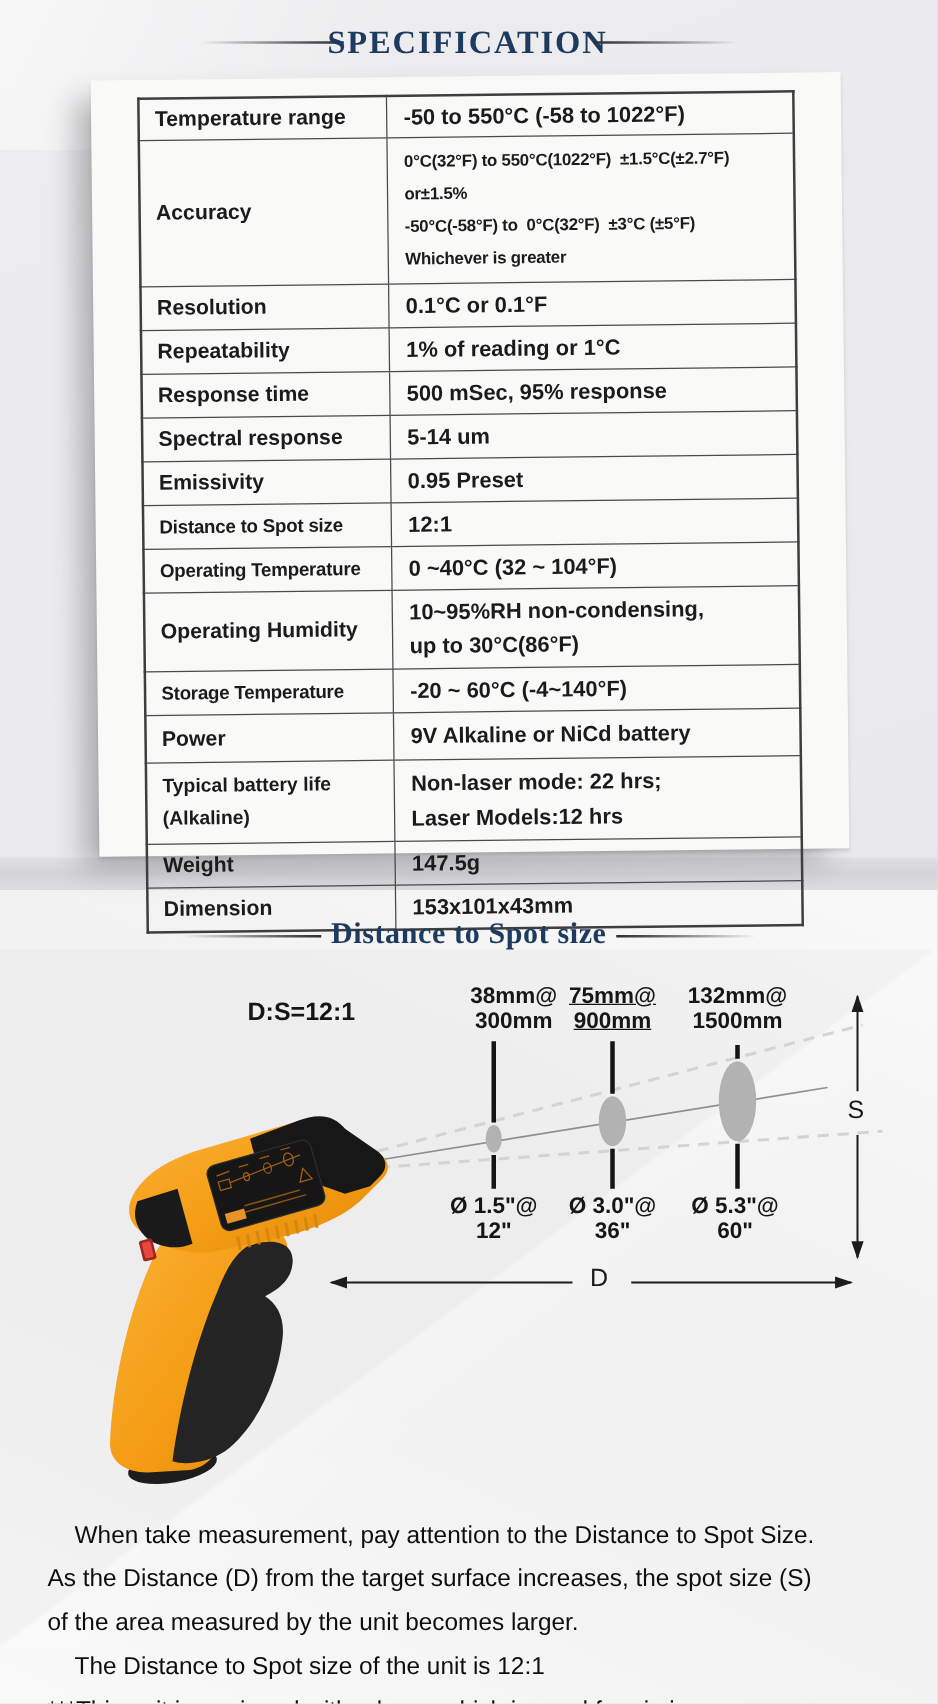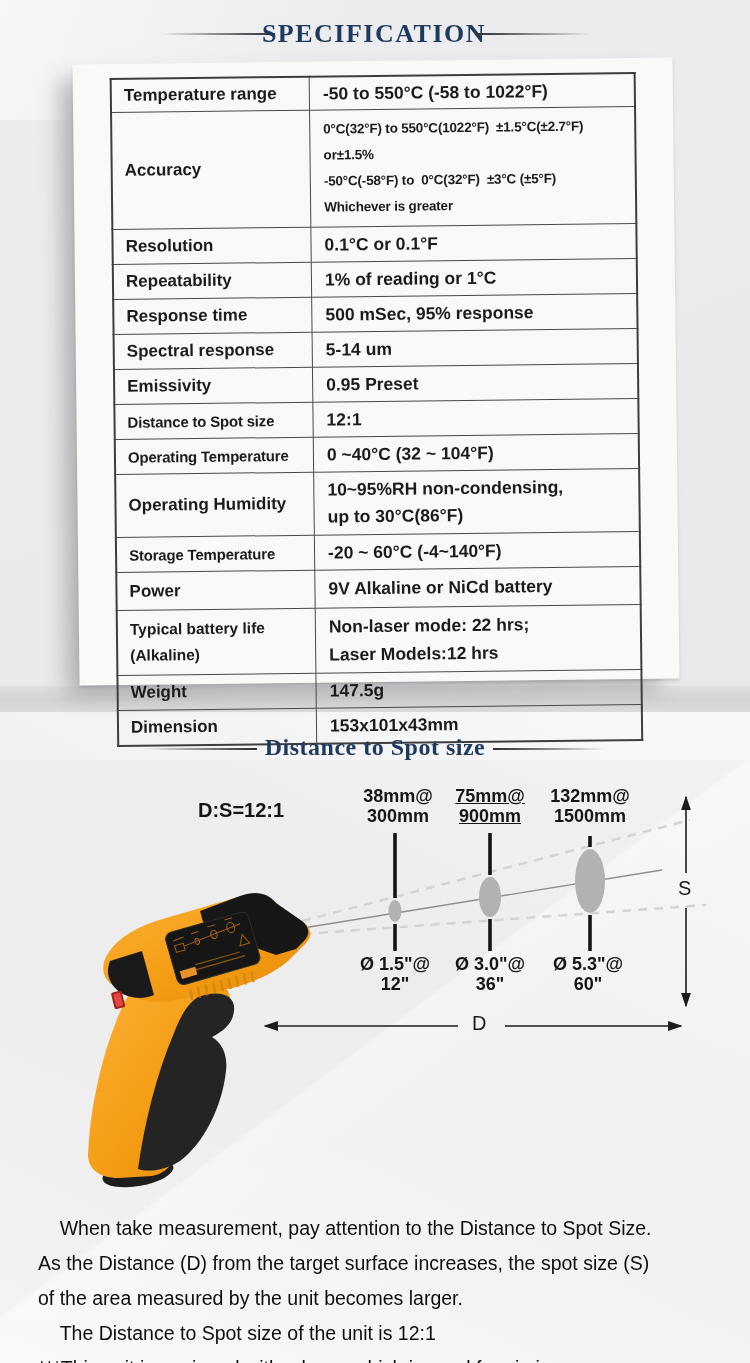--- a/index.html
+++ b/index.html
@@ -49,21 +49,21 @@
   tr.r-acc td.val{font-size:13.5px;line-height:26px;letter-spacing:-.2px;height:112px;}
   tr.r-acc td.lab{height:112px;}
   tr.r-hum td{height:58px;}  tr.r-hum td.val{line-height:27px;}
   tr.r-bat td{height:60px;}  tr.r-bat td.val{line-height:28px;}  tr.r-bat td.lab{line-height:26px;font-size:15.5px;}
   tr.r-pow td{height:33px;}
   td.lab.tight{font-size:15px;letter-spacing:-.2px;}
   
   .dlabel{position:absolute;font-weight:bold;font-size:18px;line-height:20px;
     text-align:center;white-space:pre-line;color:#161616;}
   .ratio{left:198px;top:800px;font-size:20px;text-align:left;}
-  .sl0{left:353px;top:786px;width:90px;}
+  .sl0{left:366px;top:786px;width:90px;}
   .sl1{left:445px;top:786px;width:90px;text-decoration:underline;}
   .sl2{left:543px;top:786px;width:94px;}
   .dm0{left:345px;top:954px;width:100px;}
   .dm1{left:440px;top:954px;width:100px;}
   .dm2{left:538px;top:954px;width:100px;}
   .axis{position:absolute;font-size:20px;font-weight:normal;color:#1a1a1a;}
   .sax{left:678px;top:877px;}
   .dax{left:472px;top:1012px;}
   
   .footer{position:absolute;left:38px;top:1211px;width:692px;

